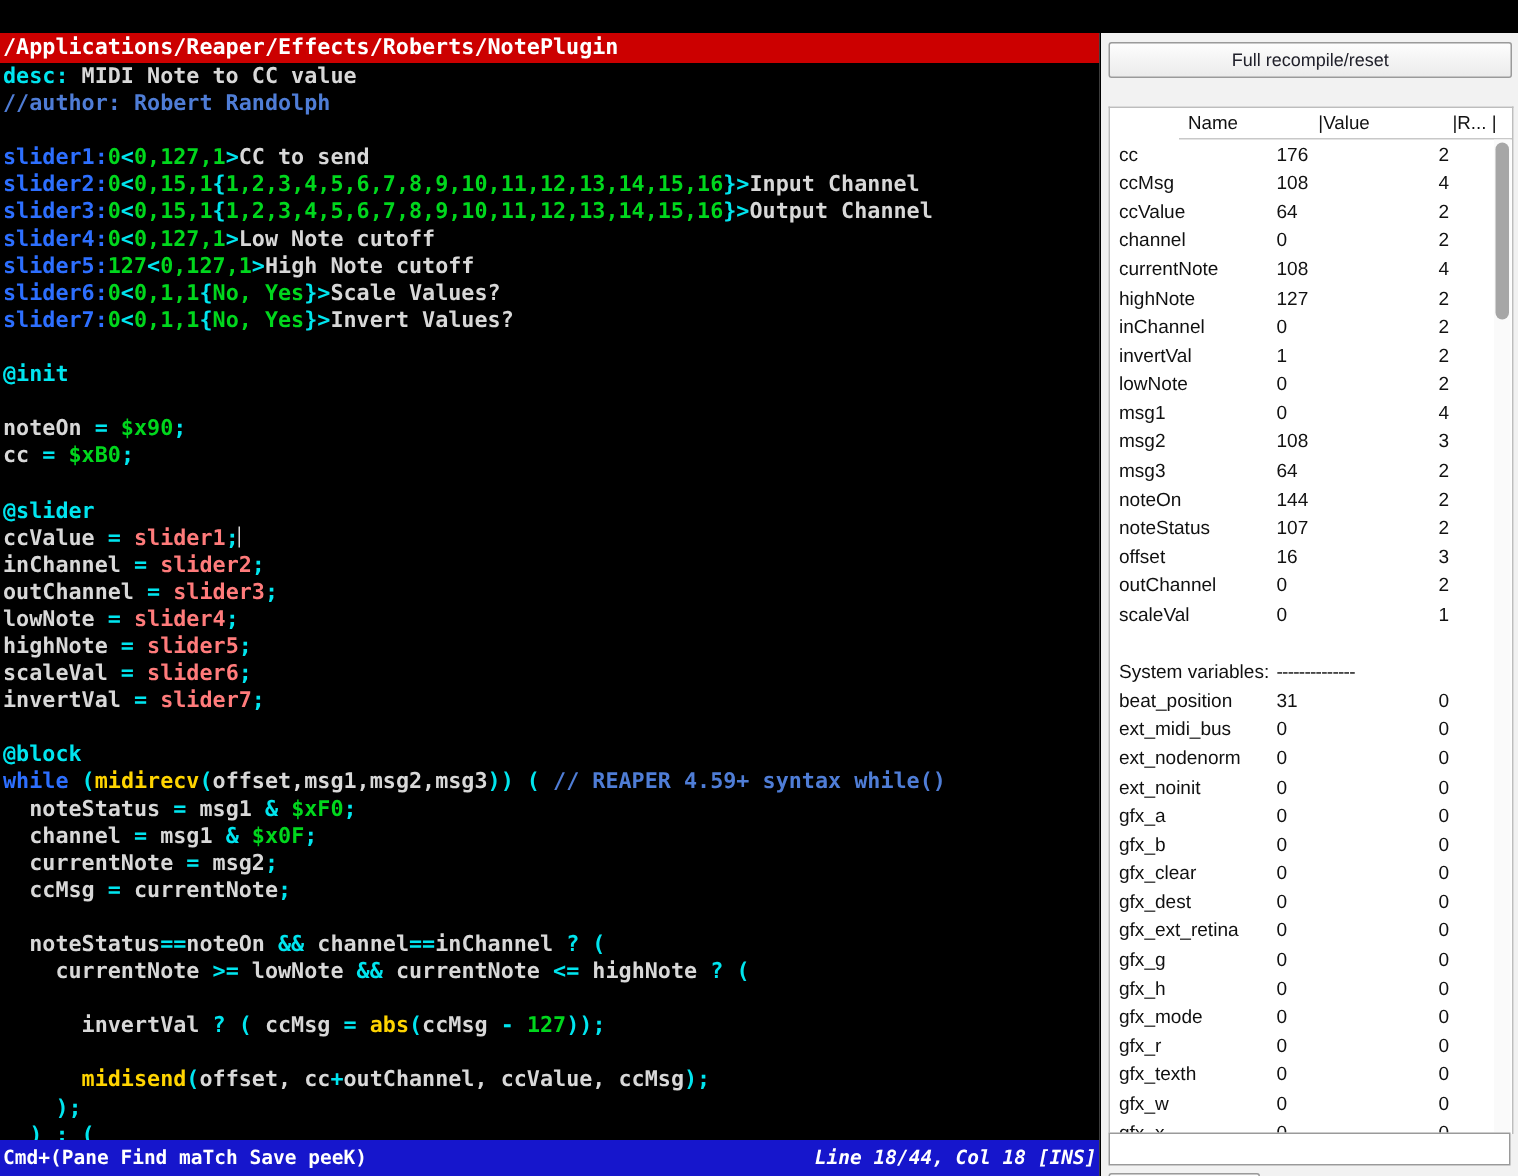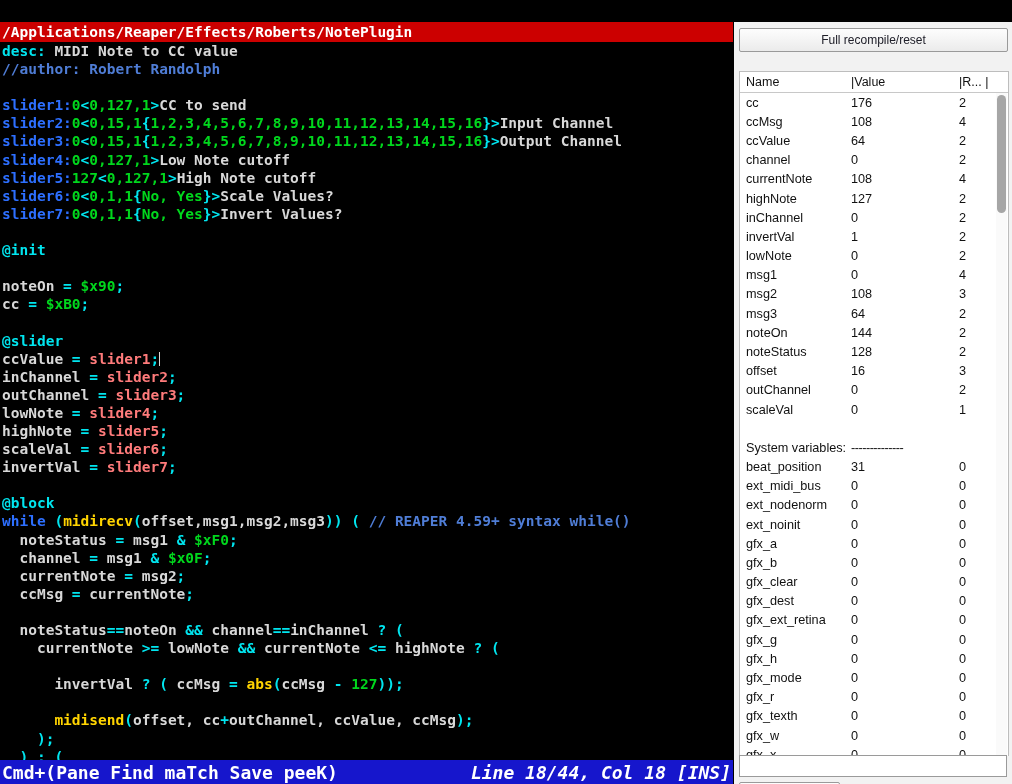--- a/index.html
+++ b/index.html
@@ -55,21 +55,21 @@
   .c-txt{color:#d8d8d8;text-align:center;}
   .cursor{
     display:inline-block;width:1px;height:14px;background:#d8d8d8;
     vertical-align:-2px;
   }
 
   .statusbar{
     position:absolute;left:0;bottom:0;width:733px;height:24px;
     background:#1616cc;color:#ffffff;
     font-family:"DejaVu Sans Mono","Liberation Mono",monospace;
-    font-weight:bold;font-size:18px;
+    font-weight:bold;font-size:13px;
     display:flex;align-items:center;margin-top:41px;
   }
   .statusbar .left{padding-left:2px;}
   .statusbar .right{position:absolute;right:2px;font-style:italic;}
 
   
   .panel{
     position:absolute;left:733px;top:22px;width:279px;height:762px;
     background:#f2f2f2;border-left:1px solid #000;
     font-size:12.5px;color:#1b1b1b;
@@ -84,21 +84,21 @@
   .btn.wide{flex:1;text-align:center;}
 
   .tablewrap{
     position:absolute;left:5px;top:49px;width:268px;height:684px;
     background:#ffffff;border:1px solid #bdbdbd;border-bottom:none;
     overflow:hidden;
   }
   .thead{
     display:flex;height:20px;align-items:center;
     border-bottom:1px solid #c8c8c8;background:#fff;
-    font-size:12.5px;color:#111;
+    font-size:12.5px;color:#111;margin-left:46px;
   }
   .th{white-space:pre;}
   .th.name{width:105px;padding-left:6px;}
   .th.value{width:108px;}
   .th.r{width:48px;}
 
   .rows{position:relative;}
   .trow{display:flex;height:19.2px;align-items:center;font-size:12.7px;color:#111;}
   .cname{width:105px;padding-left:6px;white-space:nowrap;overflow:hidden;}
   .cval{width:108px;white-space:nowrap;}
@@ -212,21 +212,21 @@
             <div class="cval">64</div>
             <div class="cref">2</div>
           </div>
           <div class="trow">
             <div class="cname">noteOn</div>
             <div class="cval">144</div>
             <div class="cref">2</div>
           </div>
           <div class="trow">
             <div class="cname">noteStatus</div>
-            <div class="cval">128</div>
+            <div class="cval">107</div>
             <div class="cref">2</div>
           </div>
           <div class="trow">
             <div class="cname">offset</div>
             <div class="cval">16</div>
             <div class="cref">3</div>
           </div>
           <div class="trow">
             <div class="cname">outChannel</div>
             <div class="cval">0</div>

